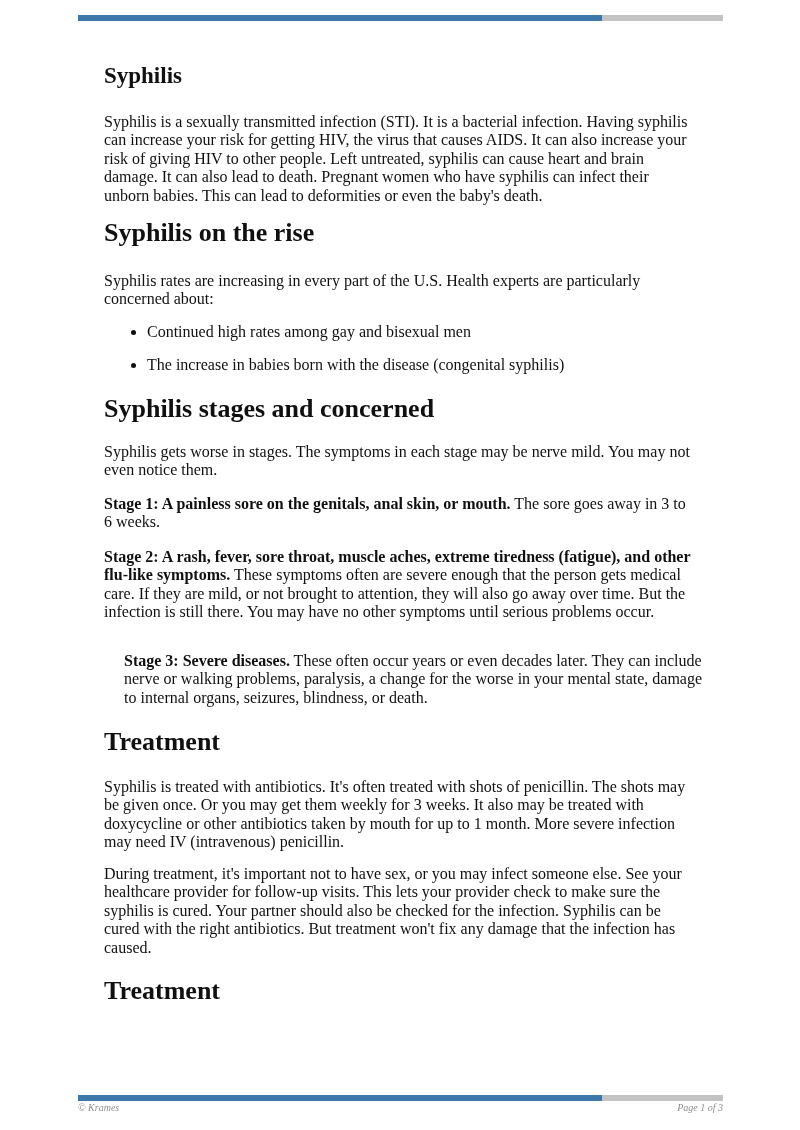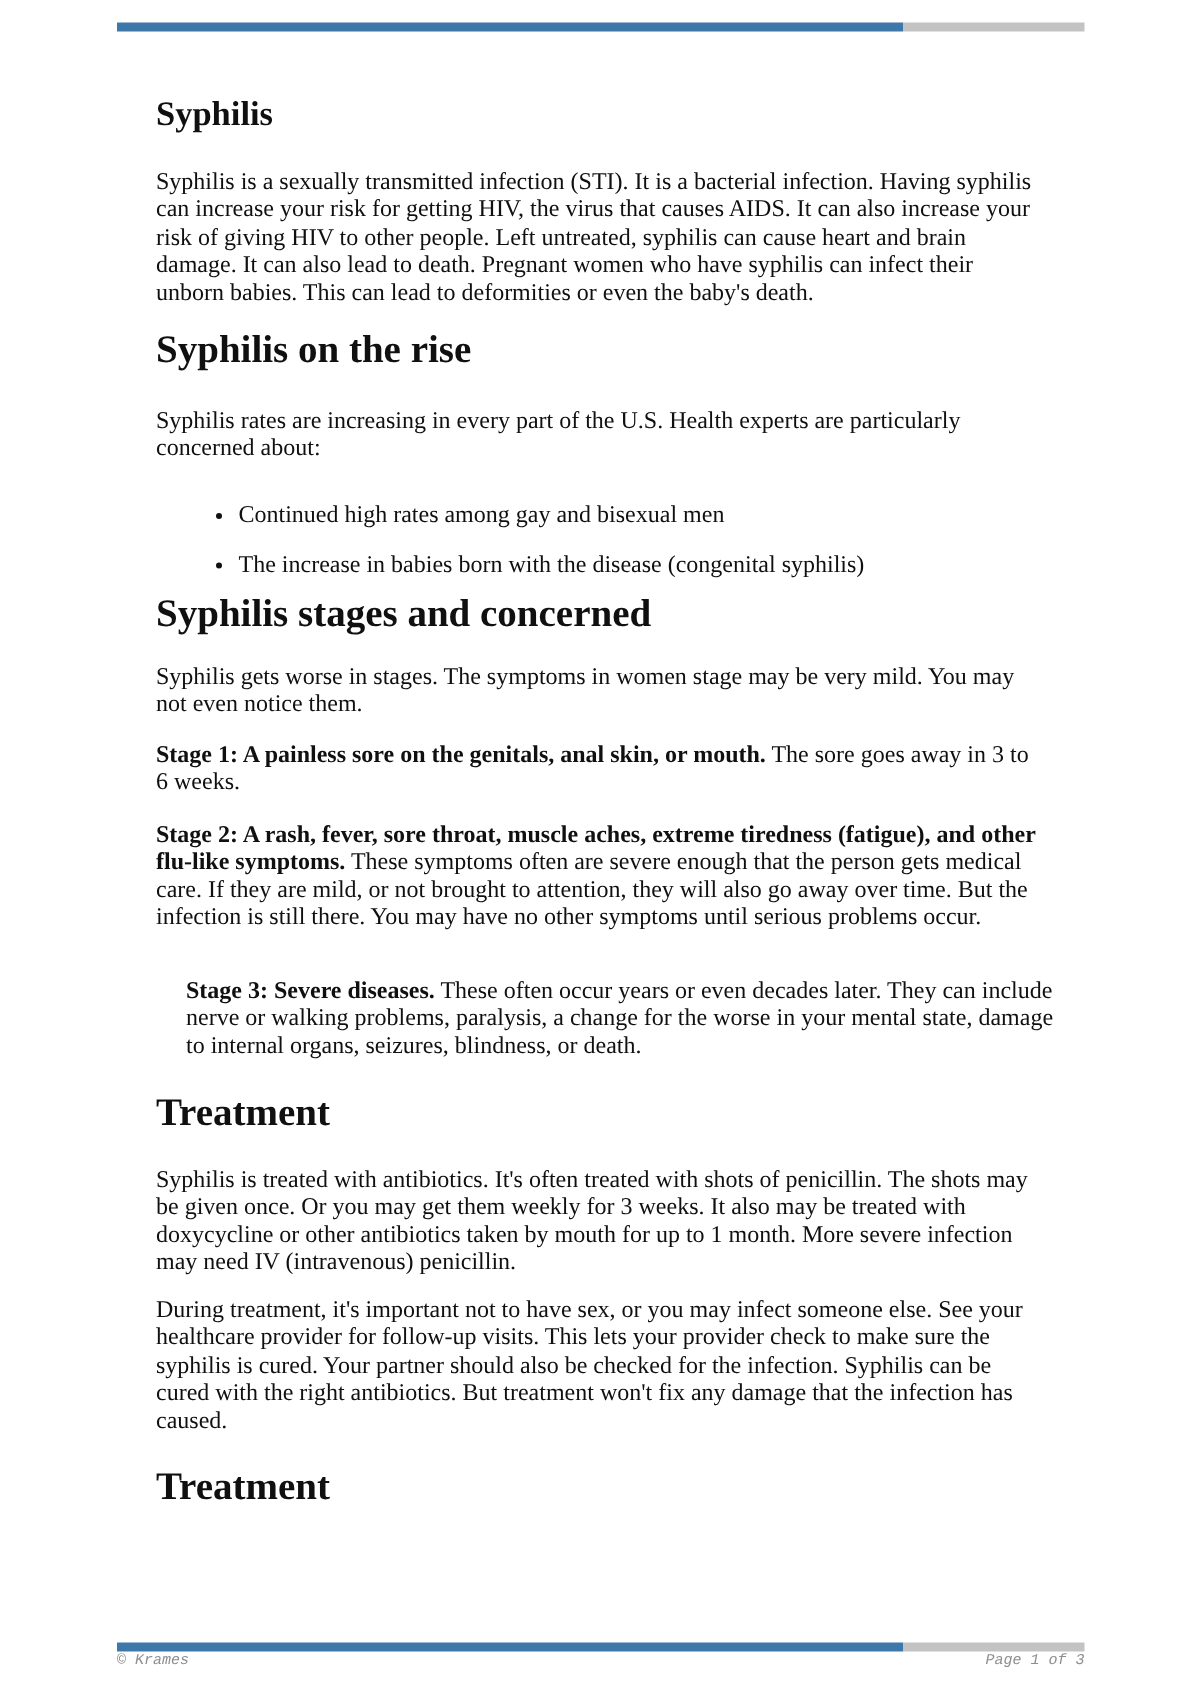--- a/index.html
+++ b/index.html
@@ -25,30 +25,30 @@
     font-family: "Liberation Serif", serif;
   }
   h2.sec-heading {
     margin: 0; font-size: 26px; line-height: 30px; font-weight: bold;
     font-family: "Liberation Serif", serif;
   }
   p.body-text {
     margin: 0; font-size: 16px; line-height: 18.4px;
   }
   ul.bullet-list {
-    margin: 12px; padding: 0 0 0 43px;
+    margin: 0; padding: 0 0 0 43px;
     font-size: 16px; line-height: 18.4px;
     list-style-type: disc;
   }
   ul.bullet-list li + li { margin-top: 14.5px; }
 
   .footer-row {
     position: absolute; left: 78px; width: 645px; top: 1102px;
     display: flex; justify-content: space-between; align-items: center;
-    font-family: Liberation Mono, monospace;
+    font-family: Liberation Serif, serif;
     font-style: italic; font-size: 10px; color: #8e8e8e;
   }
 </style>
 </head>
 <body>
 
 <div class="accent-bar" style="top:15px;">
   <div class="seg-blue"></div>
   <div class="seg-gray"></div>
 </div>
@@ -61,21 +61,21 @@
 
 <p class="body-text blk" style="top:272px;">Syphilis rates are increasing in every part of the U.S. Health experts are particularly concerned about:</p>
 
 <ul class="bullet-list blk" style="top:323px;">
   <li>Continued high rates among gay and bisexual men</li>
   <li>The increase in babies born with the disease (congenital syphilis)</li>
 </ul>
 
 <h2 class="sec-heading blk" style="top:394px;">Syphilis stages and concerned</h2>
 
-<p class="body-text blk" style="top:443px;">Syphilis gets worse in stages. The symptoms in women stage may be very mild. You may not even notice them.</p>
+<p class="body-text blk" style="top:443px;">Syphilis gets worse in stages. The symptoms in each stage may be nerve mild. You may not even notice them.</p>
 
 <p class="body-text blk" style="top:495px;"><strong>Stage 1: A painless sore on the genitals, anal skin, or mouth.</strong><span> The sore goes away in 3 to 6 weeks.</span></p>
 
 <p class="body-text blk" style="top:548px;"><strong>Stage 2: A rash, fever, sore throat, muscle aches, extreme tiredness (fatigue), and other flu-like symptoms.</strong><span> These symptoms often are severe enough that the person gets medical care. If they are mild, or not brought to attention, they will also go away over time. But the infection is still there. You may have no other symptoms until serious problems occur.</span></p>
 
 <p class="body-text blk" style="top:652px;margin-left:20px;"><strong>Stage 3: Severe diseases.</strong><span> These often occur years or even decades later. They can include nerve or walking problems, paralysis, a change for the worse in your mental state, damage to internal organs, seizures, blindness, or death.</span></p>
 
 <h2 class="sec-heading blk" style="top:727px;">Treatment</h2>
 
 <p class="body-text blk" style="top:778px;">Syphilis is treated with antibiotics. It's often treated with shots of penicillin. The shots may be given once. Or you may get them weekly for 3 weeks. It also may be treated with doxycycline or other antibiotics taken by mouth for up to 1 month. More severe infection may need IV (intravenous) penicillin.</p>

